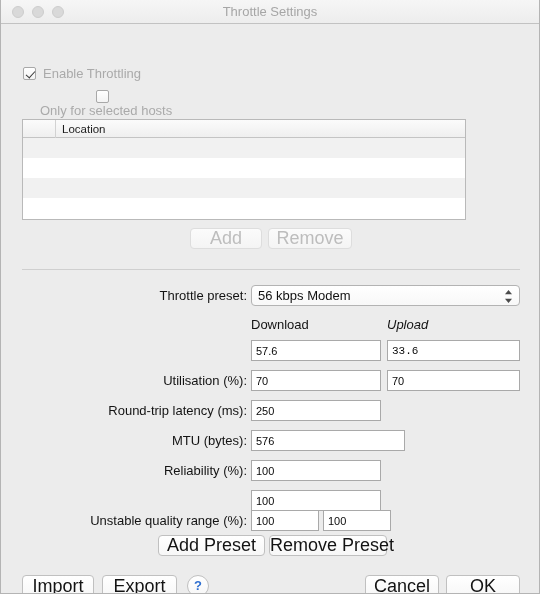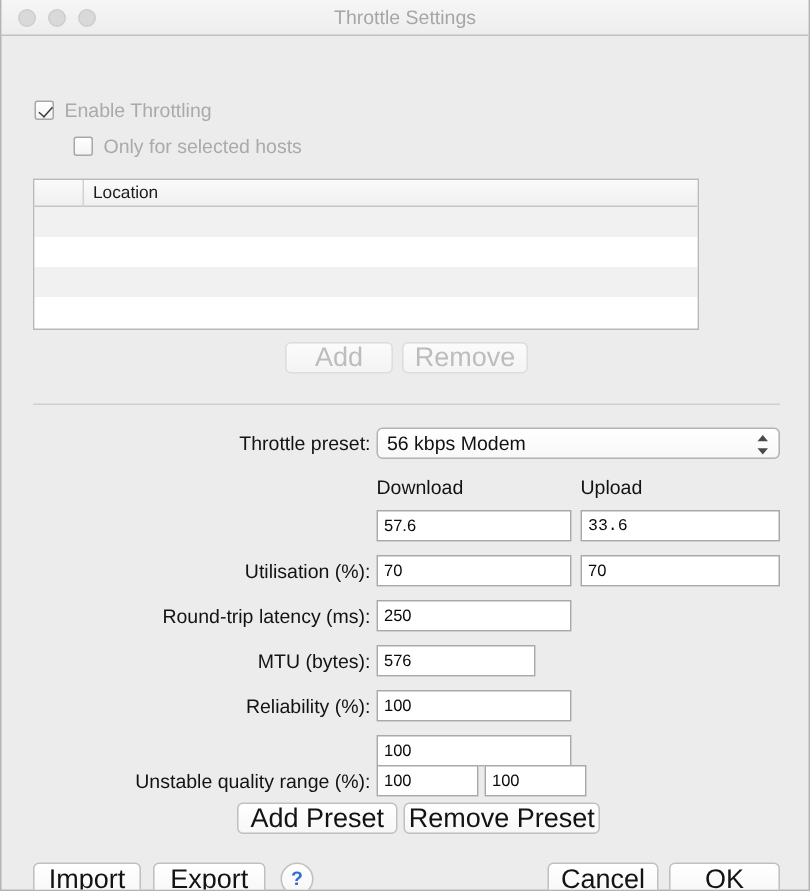--- a/index.html
+++ b/index.html
@@ -64,21 +64,21 @@
     height: 570px;
   }
 
   
   .checkrow {
     position: absolute;
     display: flex;
     align-items: center;
   }
   #row-enable   { left: 22px; top: 42px; }
-  #row-selected { left: 48px; top: 66px; }
+  #row-selected { left: 32px; top: 66px; flex-direction: column; }
 
   .cbox {
     width: 13px;
     height: 13px;
     box-sizing: border-box;
     border: 1px solid #a8a8a8;
     border-radius: 2px;
     background: linear-gradient(to bottom, #ffffff, #f3f3f3);
     position: relative;
     flex: 0 0 auto;
@@ -222,21 +222,21 @@
     position: absolute;
     right: 6px;
     top: 2px;
     width: 9px;
     height: 17px;
   }
   #preset-arrows svg { display: block; }
 
   
   #btn-add-preset    { position: absolute; left: 157px; top: 511px; width: 107px; }
-  #btn-remove-preset { position: absolute; left: 268px; top: 511px; width: 131px; }
+  #btn-remove-preset { position: absolute; left: 268px; top: 511px; width: 118px; }
   #btn-import { position: absolute; left: 21px;  top: 551px; width: 72px; height: 22px; line-height: 20px; }
   #btn-export { position: absolute; left: 101px; top: 551px; width: 75px; height: 22px; line-height: 20px; }
   #btn-help {
     position: absolute;
     left: 186px;
     top: 551px;
     width: 22px;
     height: 22px;
     border-radius: 50%;
     border: 1px solid #c0c0c0;
@@ -298,34 +298,34 @@
       <span>56 kbps Modem</span>
       <span id="preset-arrows">
         <svg width="9" height="17" viewBox="0 0 9 17">
           <path d="M4.5 2 L8 6.2 L1 6.2 Z" fill="#4a4a4a"></path>
           <path d="M4.5 15 L8 10.8 L1 10.8 Z" fill="#4a4a4a"></path>
         </svg>
       </span>
     </div>
 
     <div class="f-colhead" style="left:250px; top:293px;">Download</div>
-    <div class="f-colhead" style="left:386px; top:293px;">Upload</div>
+    <div class="f-colhead" style="left:386px; top:293px;font-style:italic;">Upload</div>
 
     <input class="f-input" style="left: 250px; top: 316px; width: 130px;" value="57.6">
     <input class="f-input" style="left: 386px; top: 316px; width: 133px; font-family: Liberation Mono, monospace;" value="33.6">
 
     <div class="f-label" style="top:349px;">Utilisation (%):</div>
     <input class="f-input" style="left: 250px; top: 346px; width: 130px;" value="70">
     <input class="f-input" style="left: 386px; top: 346px; width: 133px;" value="70">
 
     <div class="f-label" style="top:379px;">Round-trip latency (ms):</div>
     <input class="f-input" style="left: 250px; top: 376px; width: 130px;" value="250">
 
     <div class="f-label" style="top:409px;">MTU (bytes):</div>
-    <input class="f-input" style="left: 250px; top: 406px; width: 106px;" value="576">
+    <input class="f-input" style="left: 250px; top: 406px; width: 154px;" value="576">
 
     <div class="f-label" style="top:439px;">Reliability (%):</div>
     <input class="f-input" style="left: 250px; top: 436px; width: 130px;" value="100">
 
     <input class="f-input" style="left: 250px; top: 466px; width: 130px;" value="100">
 
     <div class="f-label" style="top:489px;">Unstable quality range (%):</div>
     <input class="f-input" style="left: 250px; top: 486px; width: 68px;" value="100">
     <input class="f-input" style="left: 322px; top: 486px; width: 68px;" value="100">
 

